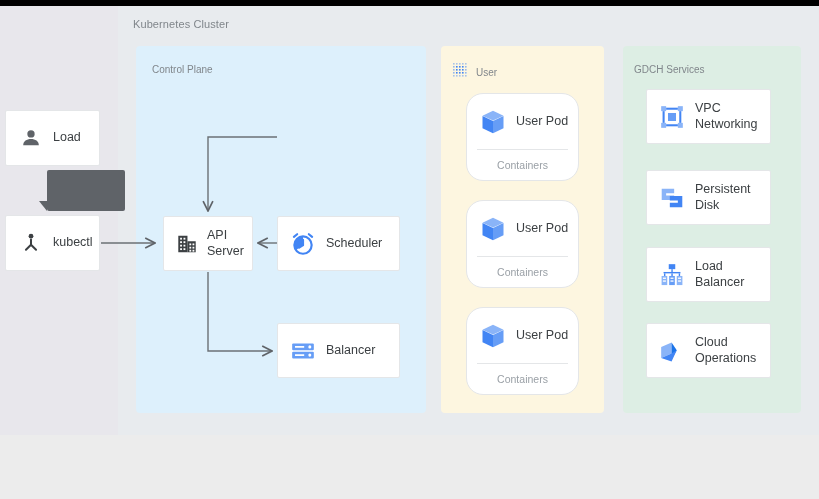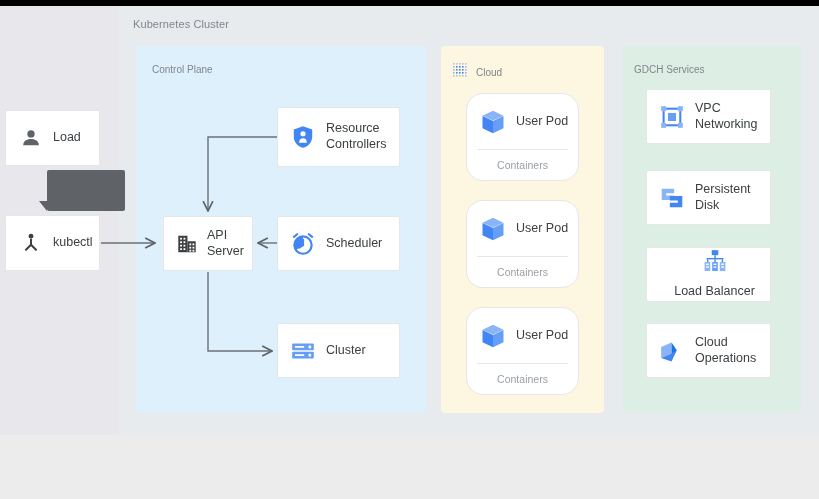--- a/index.html
+++ b/index.html
@@ -54,21 +54,21 @@
   }
   .pod-1 { top:93px; } .pod-2 { top:200px; } .pod-3 { top:307px; }
   .pod-head { flex:1; display:flex; align-items:center; gap:9px; padding-left:12px; }
   .pod-head .lbl { font-size:12.5px; color:#3c4043; }
   .pod-sep { height:1px; background:#e4e6e8; margin:0 10px; }
   .pod-foot { height:30px; display:flex; align-items:center; justify-content:center;
               font-size:10.5px; color:#9aa0a6; }
 
   
   .svc { left:646px; width:125px; height:55px; padding-left:12px; gap:10px; }
-  .svc-1 { top:89px; } .svc-2 { top:170px; } .svc-3 { top:247px;flex-direction:column; } .svc-4 { top:323px; }
+  .svc-1 { top:89px; } .svc-2 { top:170px; } .svc-3 { top:247px; } .svc-4 { top:323px; }
 
   
   .tooltip {
     position:absolute; left:47px; top:170px; width:78px; height:41px;
     background:#5f6368; border-radius:2px;
   }
   .tooltip::after {
     content:""; position:absolute; left:-8px; bottom:0;
     border-left:8px solid transparent; border-top:10px solid #5f6368;
   }
@@ -118,21 +118,21 @@
             <rect x="10" y="10" width="1.6" height="1.6"></rect>
             <rect x="13" y="10" width="1.6" height="1.6" opacity=".55"></rect>
           <rect x="1" y="13" width="1.6" height="1.6" opacity=".45"></rect>
             <rect x="4" y="13" width="1.6" height="1.6" opacity=".45"></rect>
             <rect x="7" y="13" width="1.6" height="1.6" opacity=".45"></rect>
             <rect x="10" y="13" width="1.6" height="1.6" opacity=".45"></rect>
             <rect x="13" y="13" width="1.6" height="1.6" opacity=".45"></rect>
         </g>
       </svg>
     </span>
-    <span class="panel-label" style="position:static;">Cloud</span>
+    <span class="panel-label" style="position:static;">User</span>
   </div>
 
   <div class="panel panel-gdch"></div>
   <div class="panel-label" style="left:634px; top:64px;">GDCH Services</div>
 
   <svg class="wires">
     <defs>
       <marker id="ah" markerWidth="9" markerHeight="9" refX="8" refY="4.5" orient="auto">
         <path d="M1,1 L8,4.5 L1,8" fill="none" stroke="#5f6368" stroke-width="1.2"></path>
       </marker>
@@ -172,30 +172,20 @@
         <path d="M12 8.2 L12 14"></path>
         <path d="M12 14 L6.5 19.4"></path>
         <path d="M12 14 L17.5 19.4"></path>
       </svg>
     </span>
     <span class="lbl">kubectl</span>
   </div>
 
   <div class="tooltip"></div>
 
-  <div class="card card-resource">
-    <span class="ico">
-      <svg width="26" height="26" viewBox="0 0 24 24">
-        <path d="M12 2 L20.5 5 L20.5 11.5 C20.5 16.6 16.9 20.8 12 22 C7.1 20.8 3.5 16.6 3.5 11.5 L3.5 5 Z" fill="#4285f4"></path>
-        <circle cx="12" cy="9" r="2.4" fill="#fff"></circle>
-        <path d="M8.4 17.2 C8.4 14.6 10 13.2 12 13.2 C14 13.2 15.6 14.6 15.6 17.2 Z" fill="#fff"></path>
-      </svg>
-    </span>
-    <span class="lbl">Resource Controllers</span>
-  </div>
 
   <div class="card card-scheduler">
     <span class="ico">
       <svg width="26" height="26" viewBox="0 0 24 24" fill="none" stroke="#4285f4" stroke-width="2">
         <circle cx="12" cy="13" r="8"></circle>
         <path d="M3.6 5.4 L6.6 3" stroke-linecap="round"></path>
         <path d="M20.4 5.4 L17.4 3" stroke-linecap="round"></path>
         <path d="M12 13 L12 8.2" stroke-linecap="round"></path>
         <path d="M12 13 L8.4 15.4" stroke-linecap="round"></path>
         <path d="M12 5.3 A7.8 7.8 0 0 0 5.6 17.6 L12 13 Z" fill="#4285f4" stroke="none"></path>
@@ -234,21 +224,21 @@
     <span class="ico">
       <svg width="26" height="26" viewBox="0 0 24 24">
         <rect x="2" y="5" width="20" height="6.4" rx="1" fill="#669df6"></rect>
         <rect x="2" y="12.6" width="20" height="6.4" rx="1" fill="#669df6"></rect>
         <rect x="4.6" y="7.4" width="8.5" height="1.6" fill="#fff"></rect>
         <rect x="4.6" y="15" width="8.5" height="1.6" fill="#fff"></rect>
         <circle cx="18.3" cy="8.2" r="1.4" fill="#fff"></circle>
         <circle cx="18.3" cy="15.8" r="1.4" fill="#fff"></circle>
       </svg>
     </span>
-    <span class="lbl">Cluster</span>
+    <span class="lbl">Balancer</span>
   </div>
 
   <div class="card pod pod-1">
     <div class="pod-head">
       <span class="ico">
         <svg width="28" height="28" viewBox="0 0 24 24">
           <path d="M12 2.4 L21 6.6 L12 10.8 L3 6.6 Z" fill="#8ab4f8"></path>
           <path d="M3 6.9 L12 11.1 L12 21.6 L3 17.4 Z" fill="#4285f4"></path>
           <path d="M21 6.9 L12 11.1 L12 21.6 L21 17.4 Z" fill="#669df6"></path>
         </svg>

